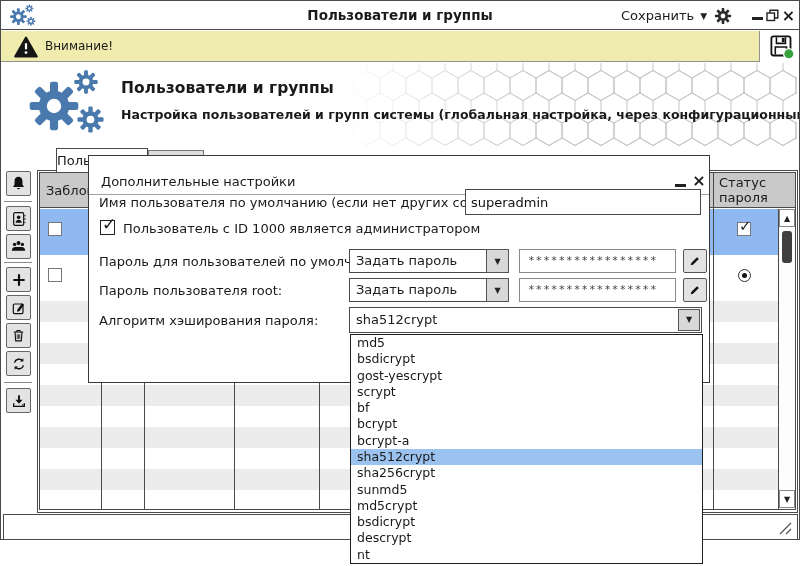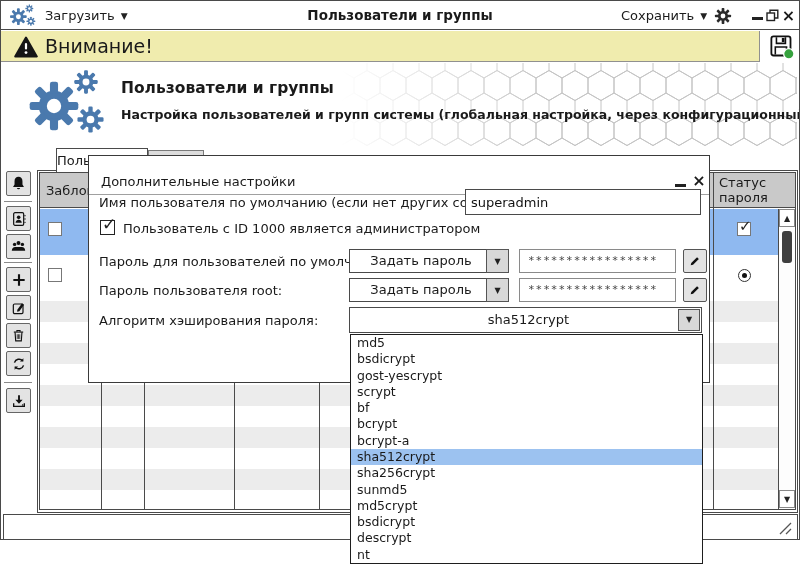--- a/index.html
+++ b/index.html
@@ -18,21 +18,21 @@
   .caret { font-size:9px; margin-left:6px; vertical-align:1px; color:#222; }
   .apptitle { position:absolute; left:0; right:0; top:0; height:29px; line-height:29px;
               text-align:center; font-size:13.5px; font-weight:600; }
   .winbtn { position:absolute; top:0; height:29px; display:flex; align-items:center;
             justify-content:center; }
 
   
   .warnbar { position:absolute; left:0; top:30px; width:798px; height:31px;
              background:#f0ecae; border-bottom:1px solid #909090; }
   .warntext { position:absolute; left:44px; top:0; height:38px; line-height:31px;
-              font-size:19px; font-weight:500; }
+              font-size:12px; font-weight:500; }
   .warnsave { position:absolute; left:758px; top:0; width:40px; height:31px;
               background:#fff; border-left:1px solid #909090; }
 
   
   .hexfade { background:linear-gradient(to right,#ffffff 0%,rgba(255,255,255,0) 45%); }
   .htitle { font-size:15.5px; font-weight:600; white-space:nowrap; }
   .hsub   { font-size:12.5px; font-weight:600; white-space:nowrap; }
 
   
   .tab { position:absolute; font-size:13px; text-align:center; }
@@ -75,21 +75,21 @@
   
   .dialog { position:absolute; left:88px; top:155px; width:622px; height:228px;
             background:#fff; border:1.5px solid #3a3a3a; z-index:10; }
   .dlg-titlebar { position:absolute; left:0; top:0; width:100%; height:27px;
                   border-bottom:1px solid #a0a0a0;margin-top:12px; }
   .dlg-title { position:absolute; left:12px; top:0; height:27px; line-height:27px; font-size:13px; }
   .dlabel { position:absolute; font-size:13px; white-space:nowrap; }
   .dinput { position:absolute; height:22px; border:1px solid #4a4a4a; background:#fff;
             font-family:inherit; font-size:13px; padding:12px 5px; color:#111; }
   .combo { position:absolute; height:24px; border:1px solid #4a4a4a; background:#fff;
-           font-size:13px; line-height:22px; padding-left:6px; white-space:nowrap; overflow:hidden;text-align:center; }
+           font-size:13px; line-height:22px; padding-left:6px; white-space:nowrap; overflow:hidden; }
   .arrbtn { position:absolute; height:24px; width:23px; background:#d8d8d8; border:1px solid #555;
             display:flex; align-items:center; justify-content:center; font-size:8px; color:#222; }
   .pwd { position:absolute; height:24px; border:1px solid #8a8a8a; background:#fff;
          font-family:"DejaVu Sans Mono","Liberation Mono",monospace; font-size:11px;
          letter-spacing:1px; line-height:22px; padding-left:8px; color:#444; overflow:hidden; }
   .pencilbtn { position:absolute; width:24px; height:24px; background:#e3e3e3;
                border:1px solid #555; border-radius:2px; display:flex; align-items:center;
                justify-content:center; }
   .dcb { position:absolute; width:15px; height:15px; border:1.6px solid #222; background:#fff; }
 
@@ -123,21 +123,20 @@
   </svg>
 
   <div class="window">
 
     <div class="titlebar">
       <svg class="abs" style="left:8px;top:3px;color:#4a79ad" width="27" height="24" viewBox="0 0 78 70">
         <use href="#gear" x="0" y="10" width="54" height="54"></use>
         <use href="#gear" x="46" y="0" width="26" height="26"></use>
         <use href="#gear" x="49" y="36" width="29" height="29"></use>
       </svg>
-      <div class="menu" style="left:44px"><span>Загрузить</span><span class="caret">▼</span></div>
       <div class="apptitle">Пользователи и группы</div>
       <div class="menu" style="left:620px"><span>Сохранить</span><span class="caret">▼</span></div>
       <div class="winbtn" style="left:711px;width:22px">
         <svg width="18" height="18" viewBox="0 0 24 24" style="color:#2b2b2b">
             <use href="#gear"></use>
           </svg>
       </div>
       <div class="winbtn" style="left:749px;width:15px">
         <div style="width:11px;height:3px;background:#222;margin-top:6px"></div>
       </div>

